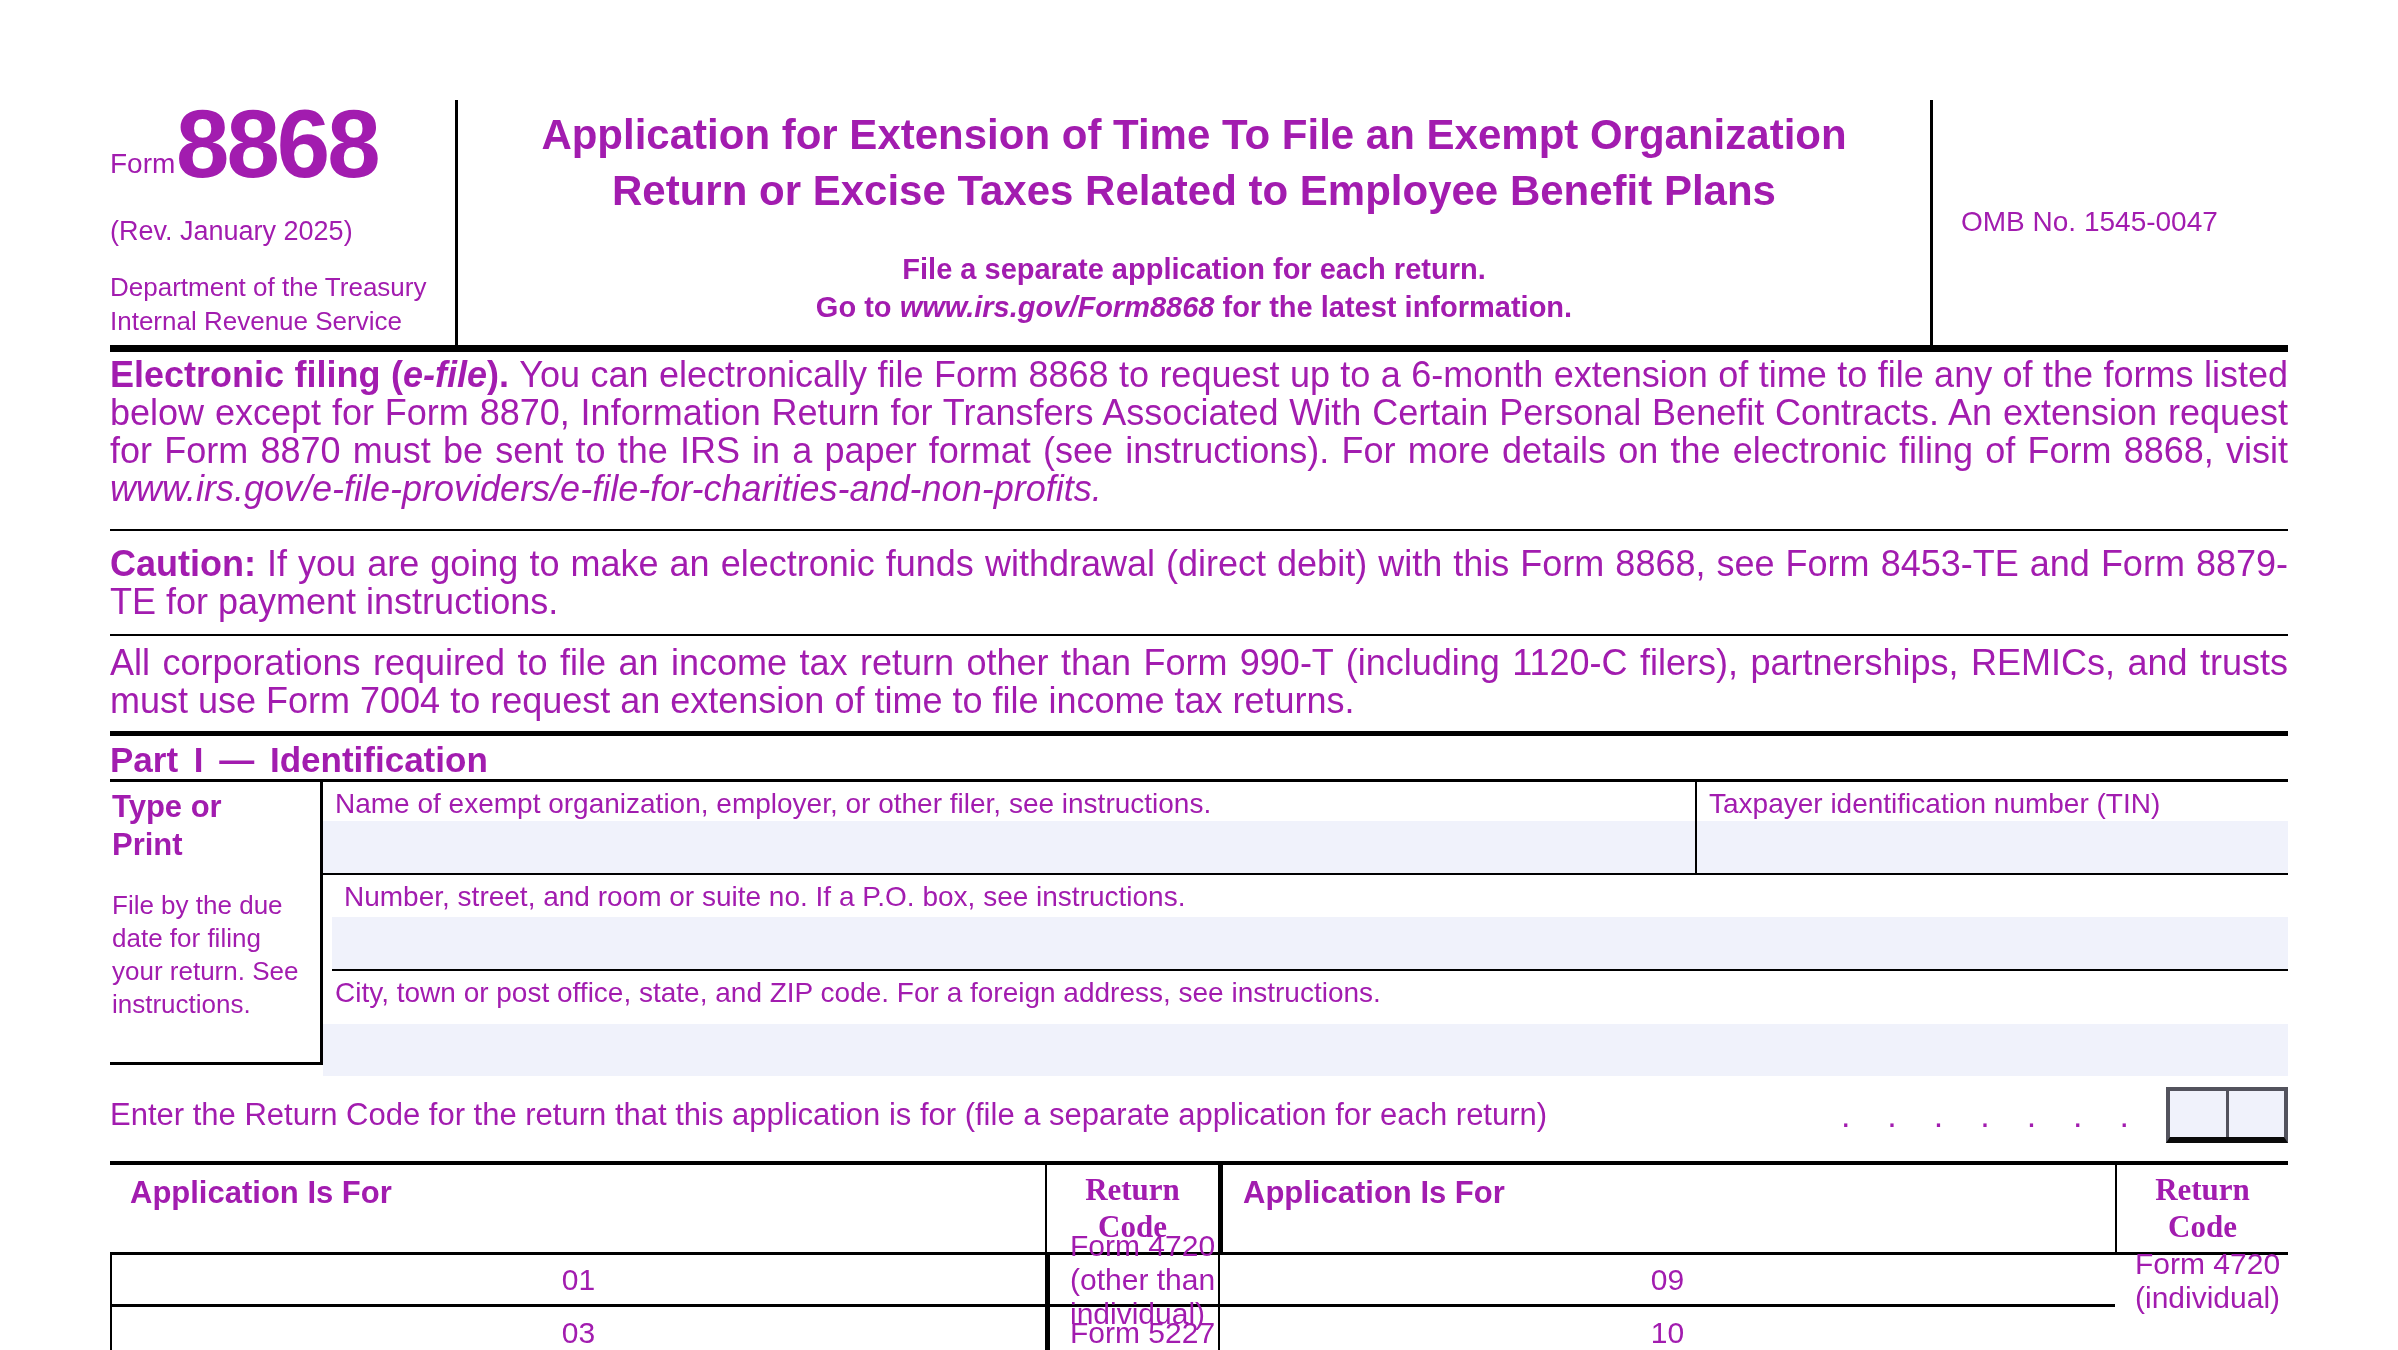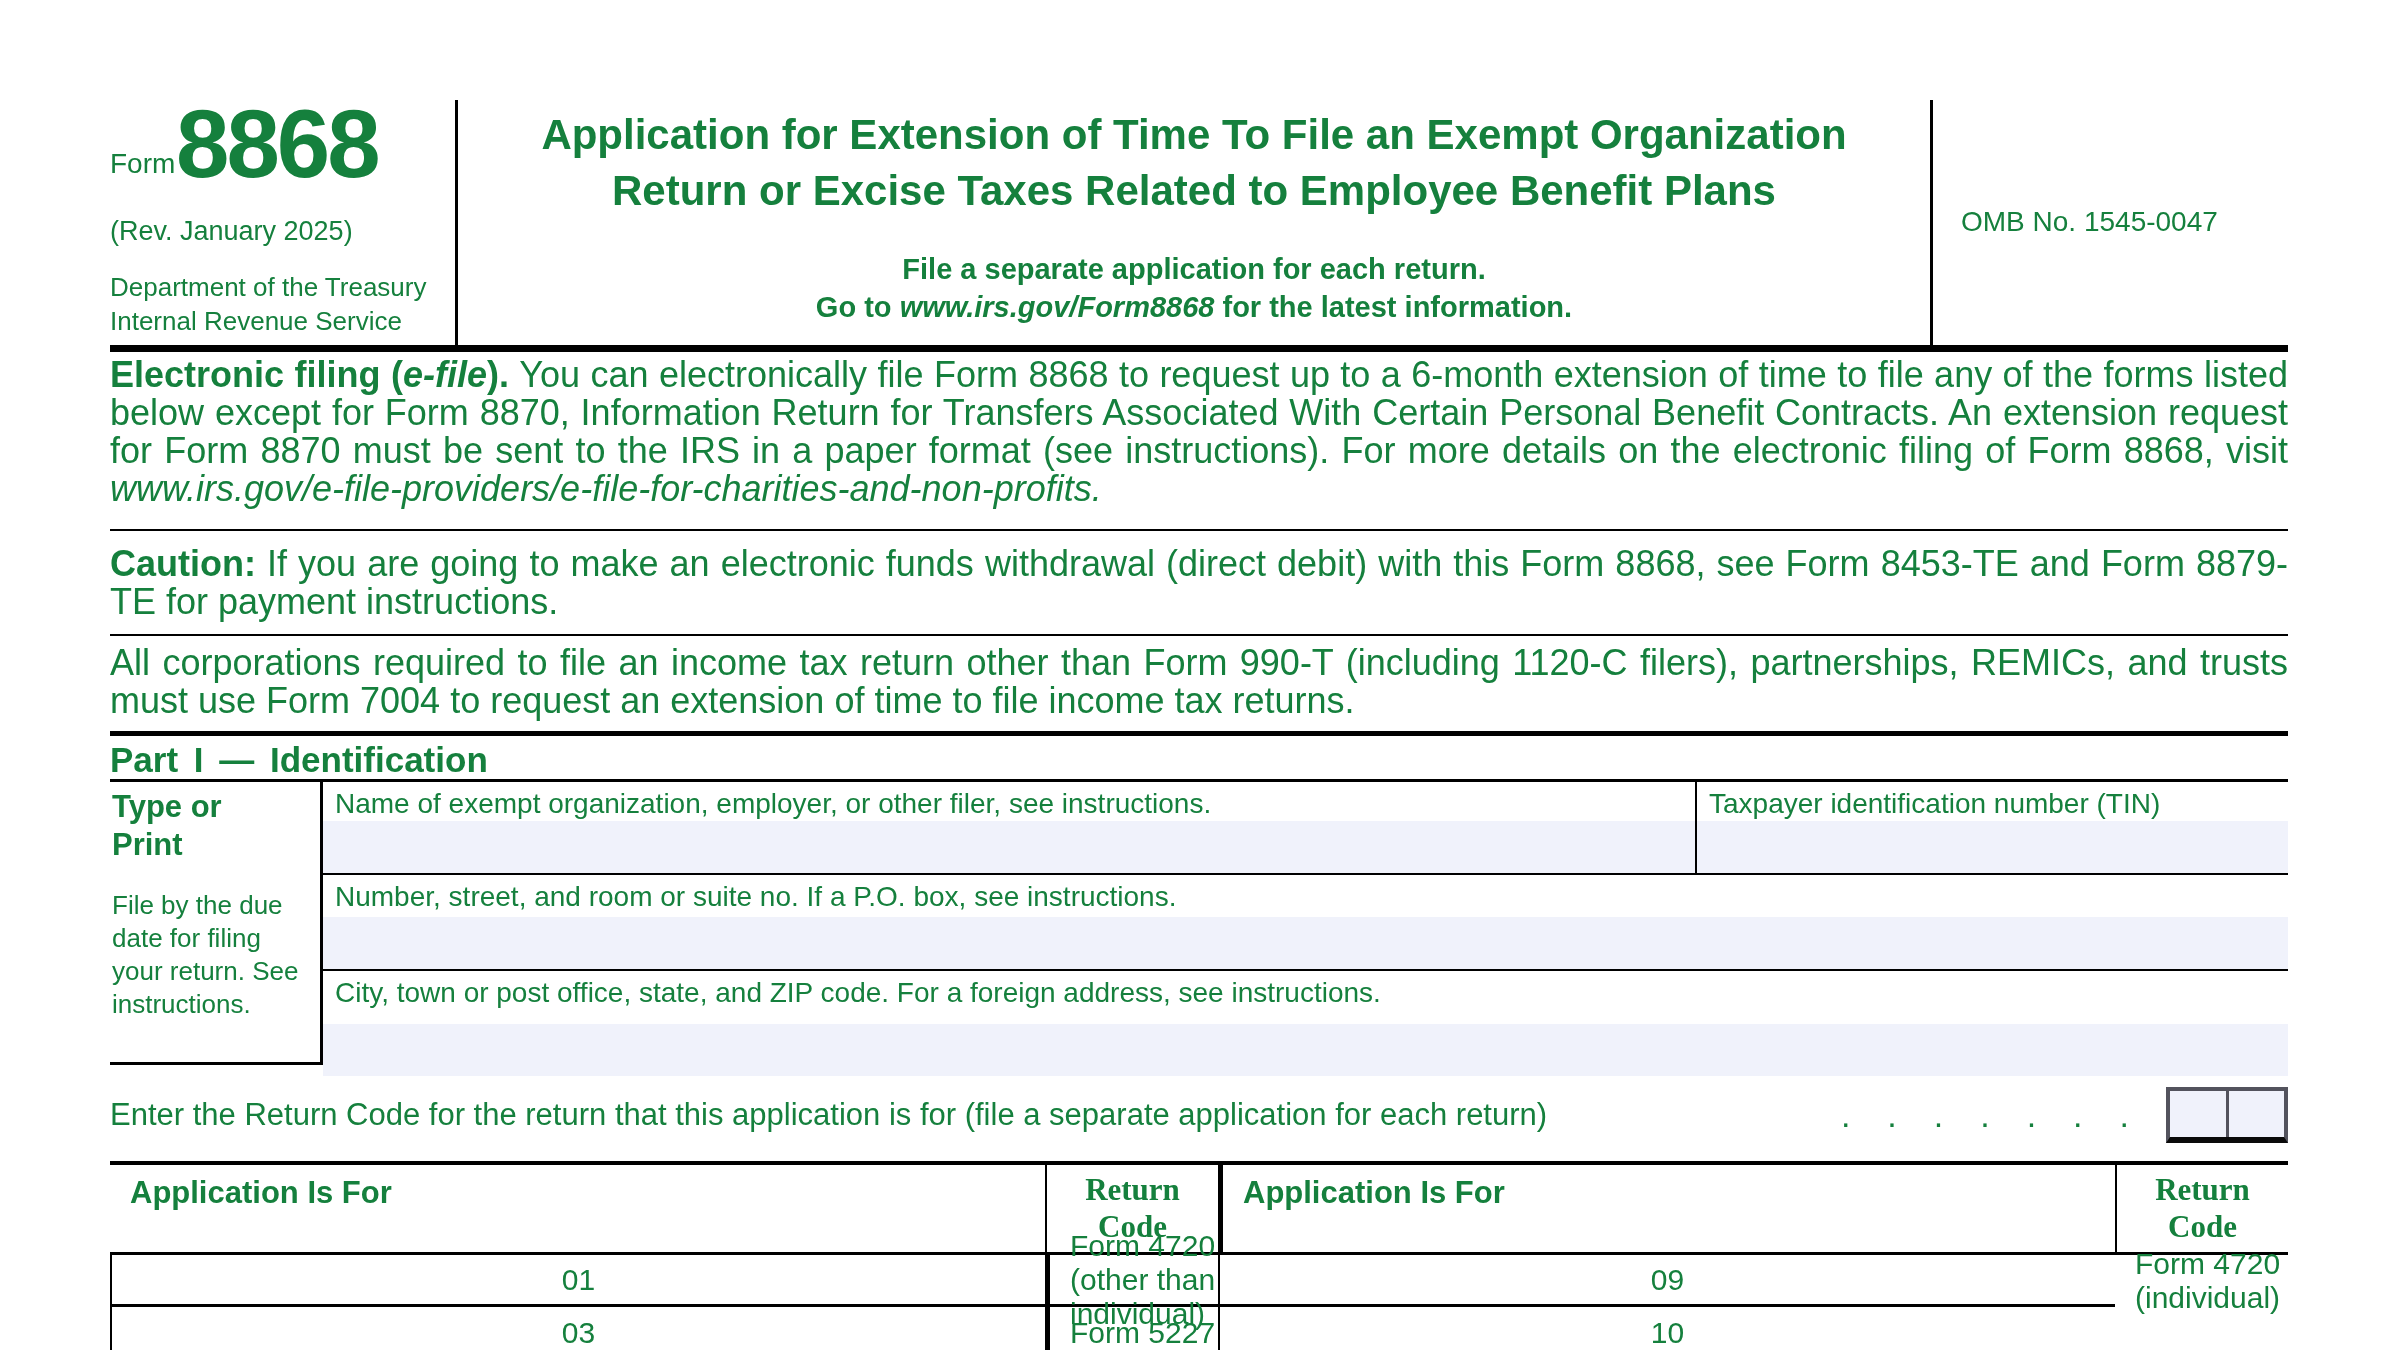--- a/index.html
+++ b/index.html
@@ -1,18 +1,18 @@
 <!DOCTYPE html>
 <html><head>
 <meta charset="utf-8">
 <style>
   html,body{margin:0;padding:0;background:#e8e8e8;}
   .page{
     position:relative;width:2398px;height:1350px;background:#ffffff;
-    overflow:hidden;color:#15803d;font-family:"Liberation Sans",sans-serif;
+    overflow:hidden;color:#a21caf;font-family:"Liberation Sans",sans-serif;
     -webkit-font-smoothing:antialiased;
   }
   
   .header{position:absolute;left:110px;top:100px;width:2178px;height:245px;border-bottom:7px solid #000;}
   .vline{position:absolute;top:0;width:3px;height:100%;background:#000;}
   .vline.v1{left:345px;}
   .vline.v2{left:1820px;}
   .hdr-left{position:absolute;left:0;top:0;width:340px;height:100%;}
   .form-word{position:absolute;left:0;top:48px;font-size:28px;}
   .form-num{position:absolute;left:66px;top:-4px;font-size:96px;line-height:96px;font-weight:bold;letter-spacing:-3px;}
@@ -39,21 +39,21 @@
   .part1-rule-top{position:absolute;left:110px;top:731px;width:2178px;height:5px;background:#000;}
   .part1-head{position:absolute;left:110px;top:740px;font-size:35px;font-weight:bold;word-spacing:6px;}
   .part1-rule-bot{position:absolute;left:110px;top:779px;width:2178px;height:3px;background:#000;}
   
   .id-table{position:absolute;left:110px;top:782px;width:2178px;height:280px;border-bottom:3px solid #000;}
   .sidebar{position:absolute;left:0;top:0;width:210px;height:100%;border-right:3px solid #000;}
   .type-label{font-weight:bold;font-size:31px;line-height:38px;padding:6px 0 0 2px;}
   .file-note{font-size:26px;line-height:33px;margin:25px 18px 0 2px;}
   .id-row{position:absolute;left:213px;right:0;display:flex;}
   .id-row.r1{top:0;height:91px;border-bottom:2px solid #000;}
-  .id-row.r2{top:93px;height:94px;border-bottom:2px solid #000;}
+  .id-row.r2{top:93px;height:94px;border-bottom:2px solid #000;margin-left:9px;}
   .id-row.r3{top:189px;height:105px;}
   .cell{display:flex;flex-direction:column;}
   .name-cell{width:1372px;border-right:2px solid #000;}
   .tin-cell{flex:1;}
   .wide-cell{flex:1;}
   .flabel{font-size:28px;padding:6px 0 0 12px;white-space:nowrap;overflow:hidden;}
   .finput{margin-top:auto;height:52px;background:#f0f2fb;}
   
   .rc-row{position:absolute;left:110px;top:1086px;width:2178px;height:58px;display:flex;align-items:center;}
   .rc-text{font-size:31px;white-space:nowrap;}

